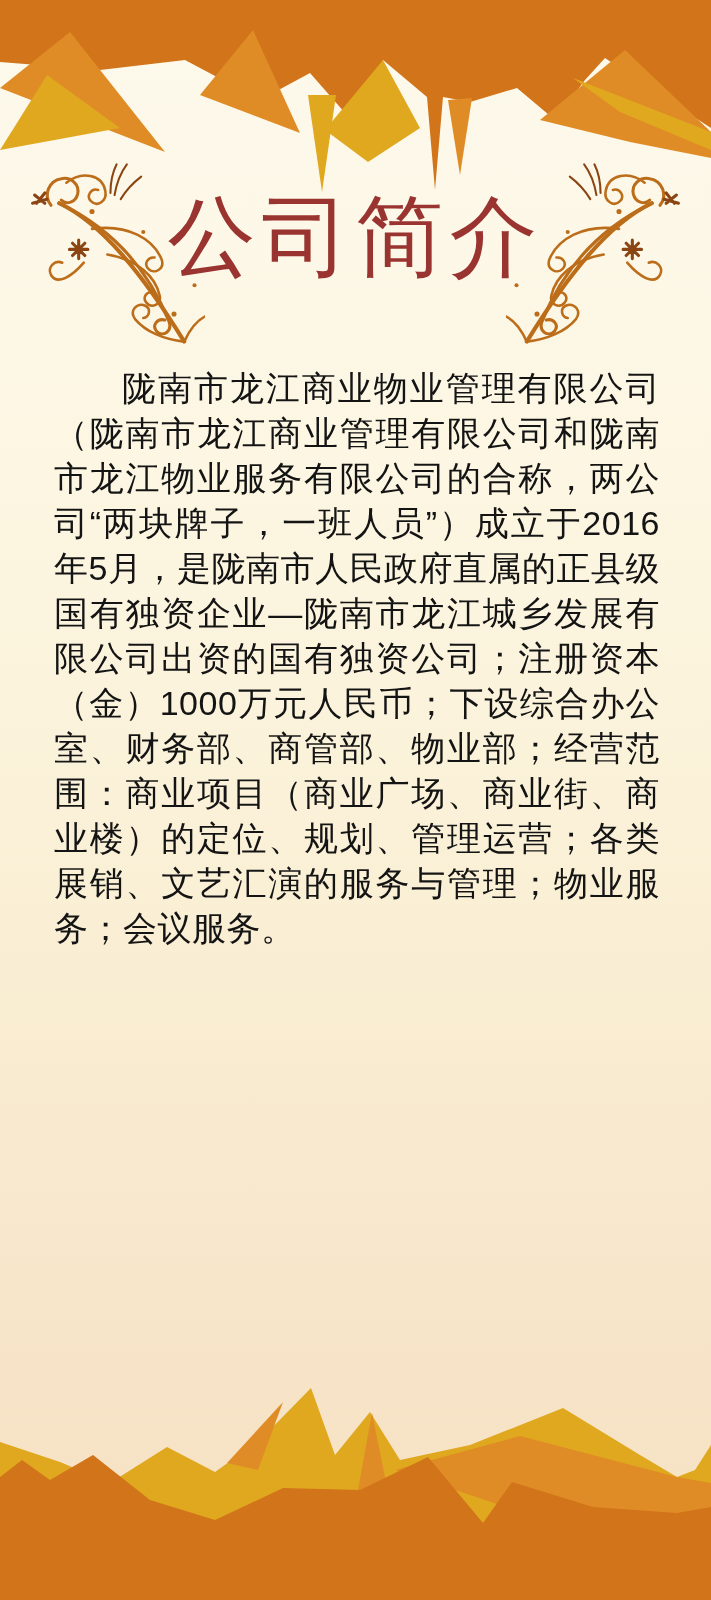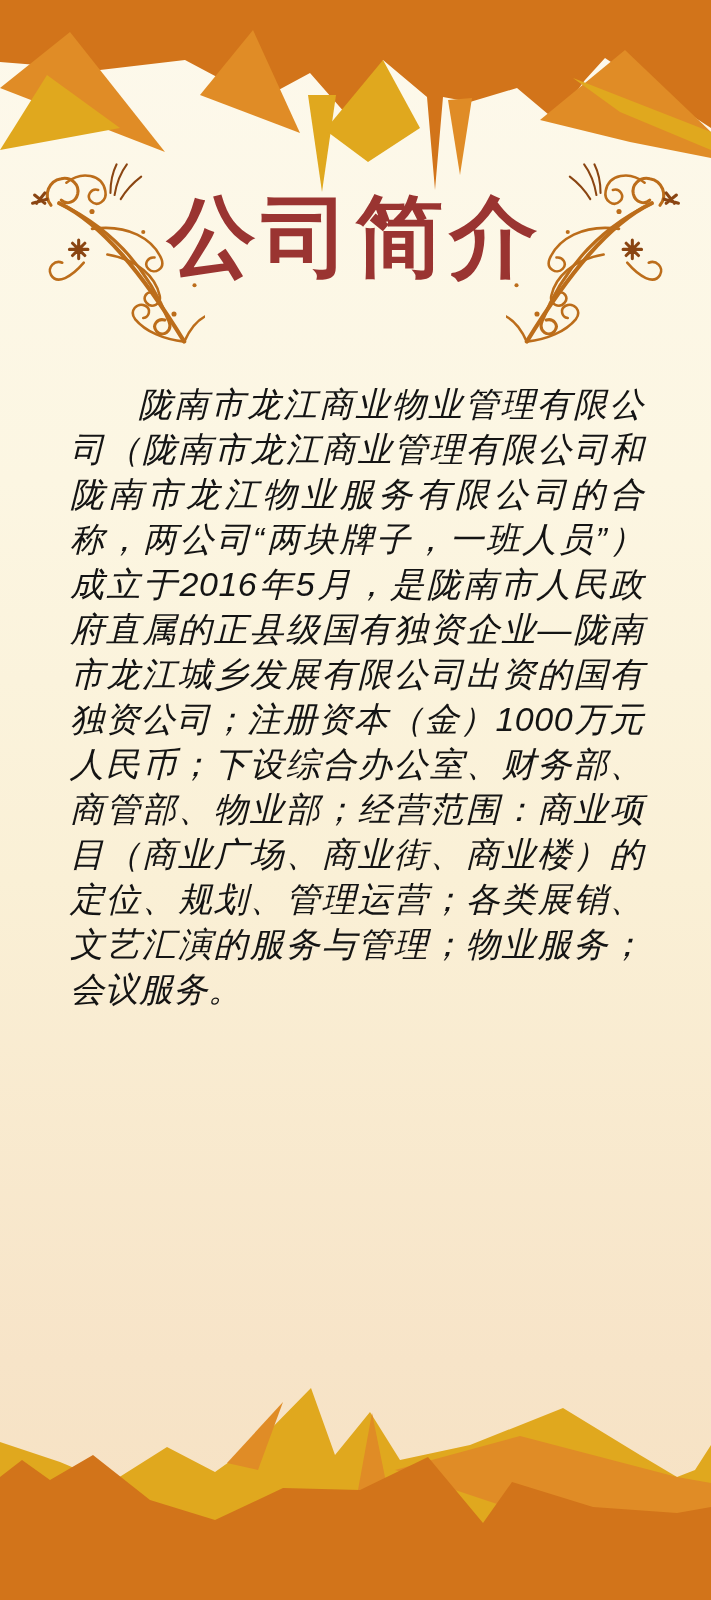--- a/index.html
+++ b/index.html
@@ -9,29 +9,29 @@
     font-family:"Liberation Sans","DejaVu Sans",sans-serif;
   }
   .decor{position:absolute;left:0;width:711px;display:block;}
   .decor.top{top:0;}
   .decor.bottom{bottom:0;}
   .flourish{position:absolute;top:152px;width:185px;height:205px;}
   .flourish.left{left:20px;}
   .flourish.right{right:20px;transform:scaleX(-1);}
   .title{
     position:absolute;top:186px;left:0;width:100%;
-    text-align:center;font-size:88px;font-weight:700;letter-spacing:6px;
+    text-align:center;font-size:88px;font-weight:400;letter-spacing:6px;
     color:#9a3431;line-height:1.15;
   }
   .content{
     position:absolute;top:366px;left:54px;width:606px;
     font-size:34px;line-height:45px;color:#141414;
     text-align:justify;letter-spacing:0.5px;
   }
-  .content p{margin:16px;text-indent:2em;font-style:italic;}
+  .content p{margin:0;text-indent:2em;}
 </style>
 </head>
 <body>
 
 <div class="poster">
 
   <svg class="decor top" width="711" height="230" viewBox="0 0 711 230" preserveAspectRatio="none">
     <polygon points="0,0 711,0 711,128 660,95 605,58 585,80 555,120 517,88 470,102 443,97 435,190 427,97 383,60 360,130 310,73 260,100 185,60 100,70 0,62" fill="#d2741a"></polygon>
     <polygon points="0,88 70,32 165,152" fill="#e08c26"></polygon>
     <polygon points="200,95 253,30 300,133" fill="#e08c26"></polygon>

